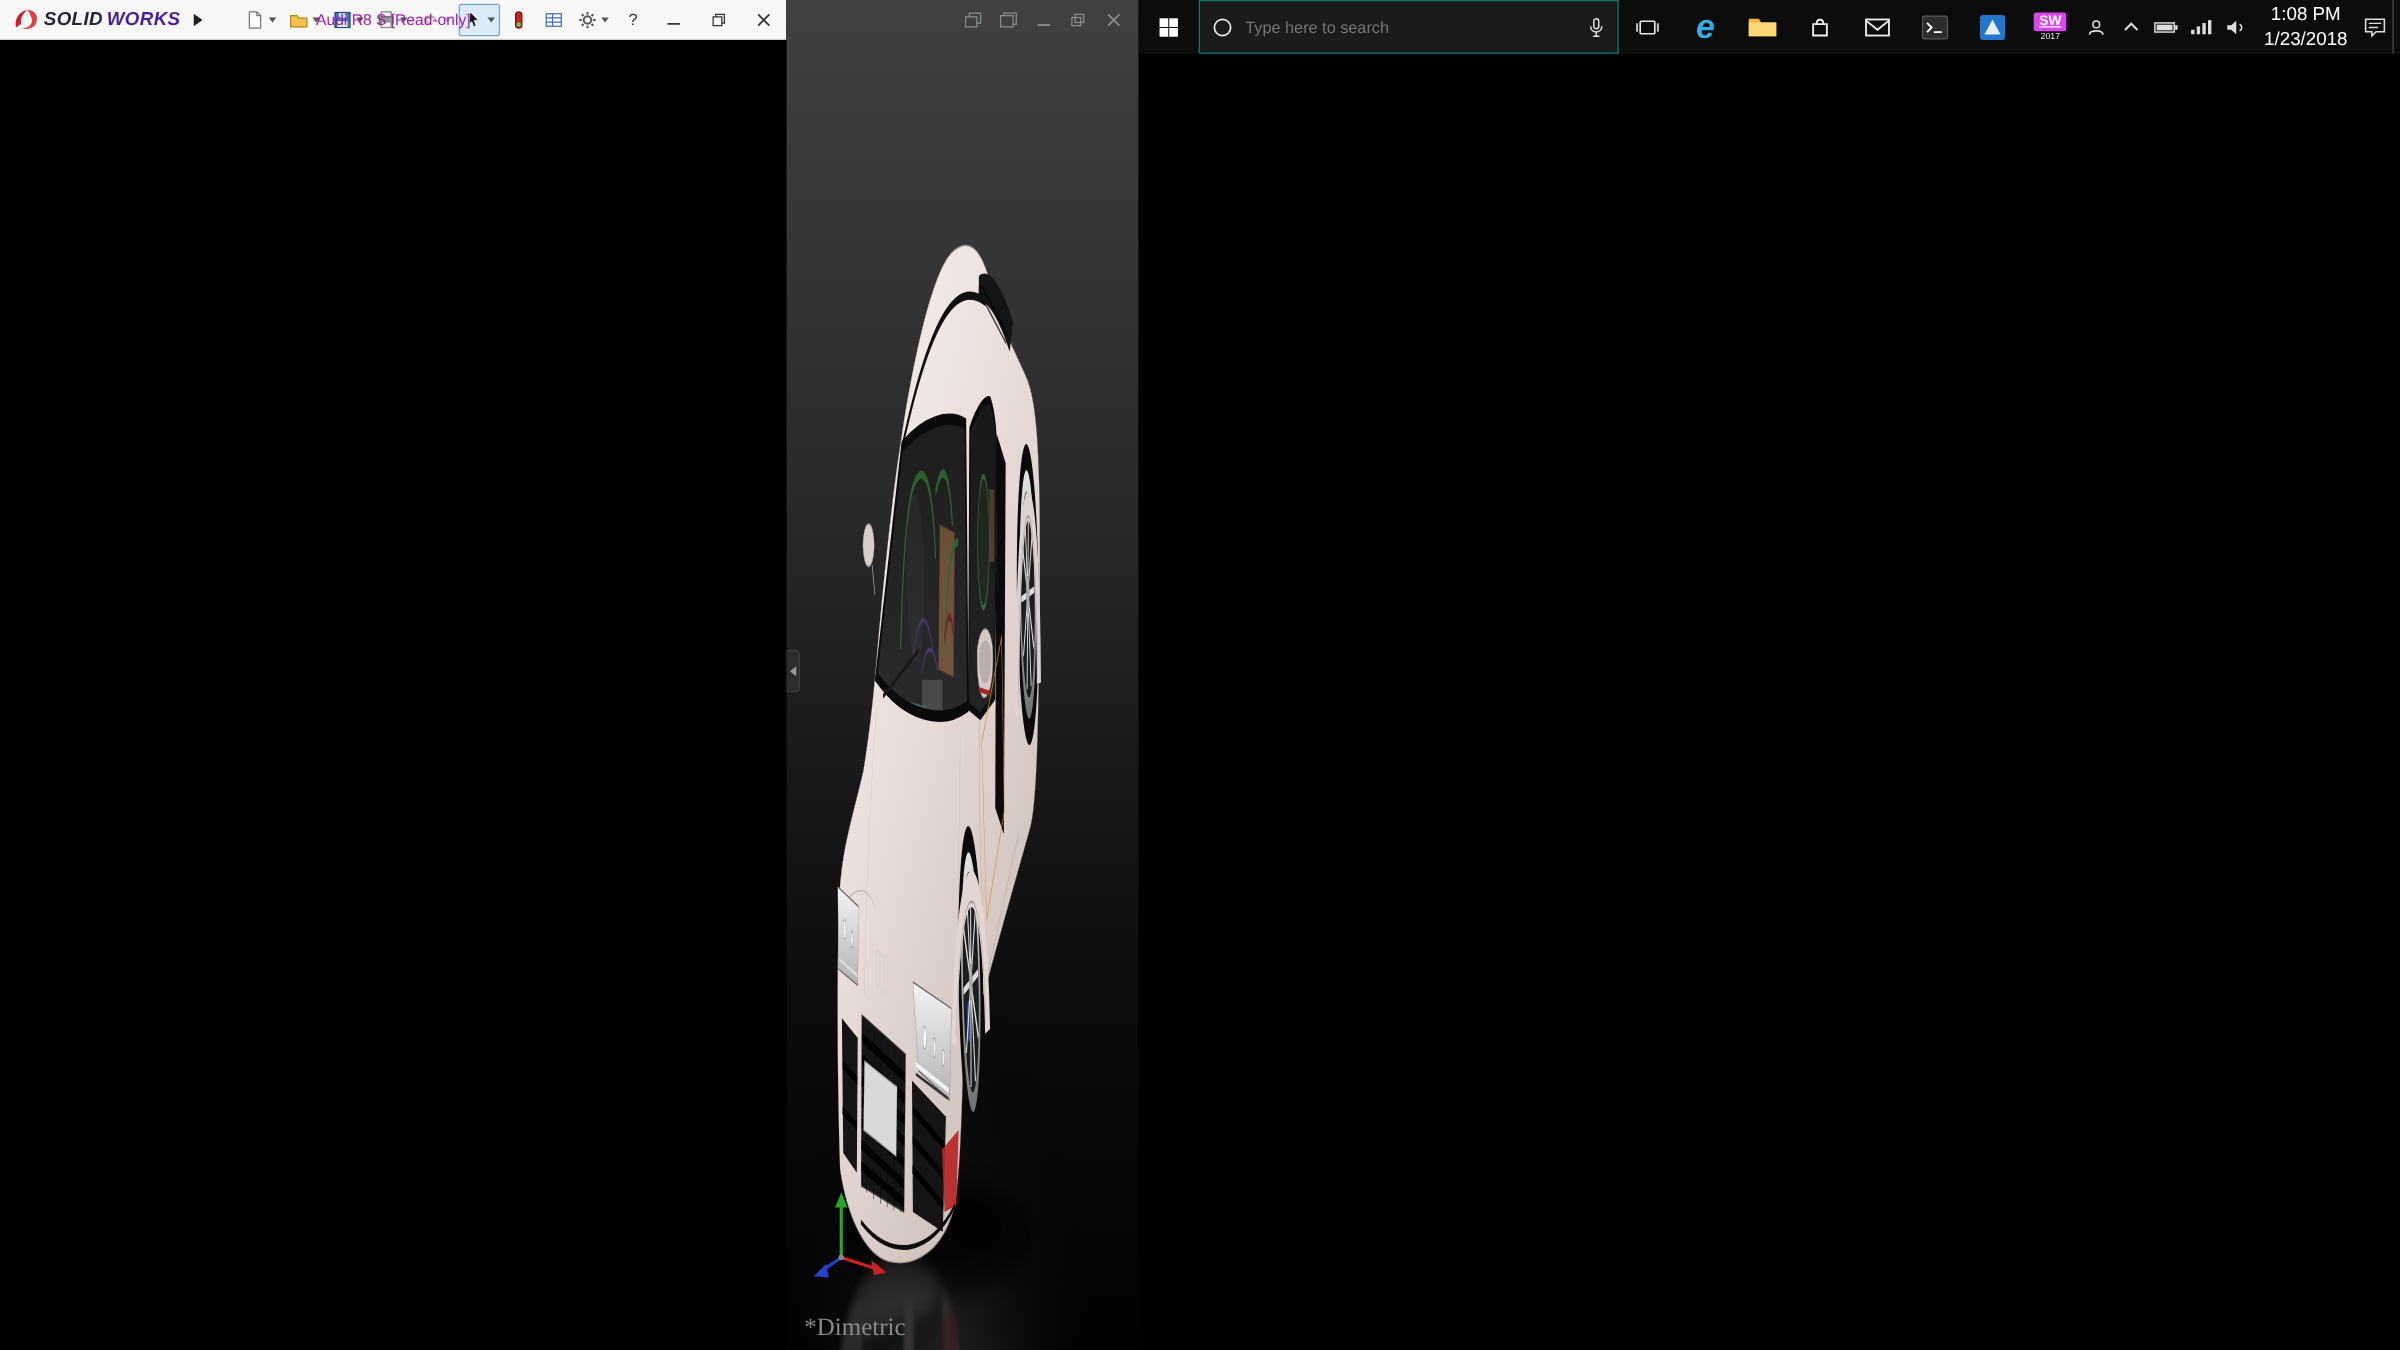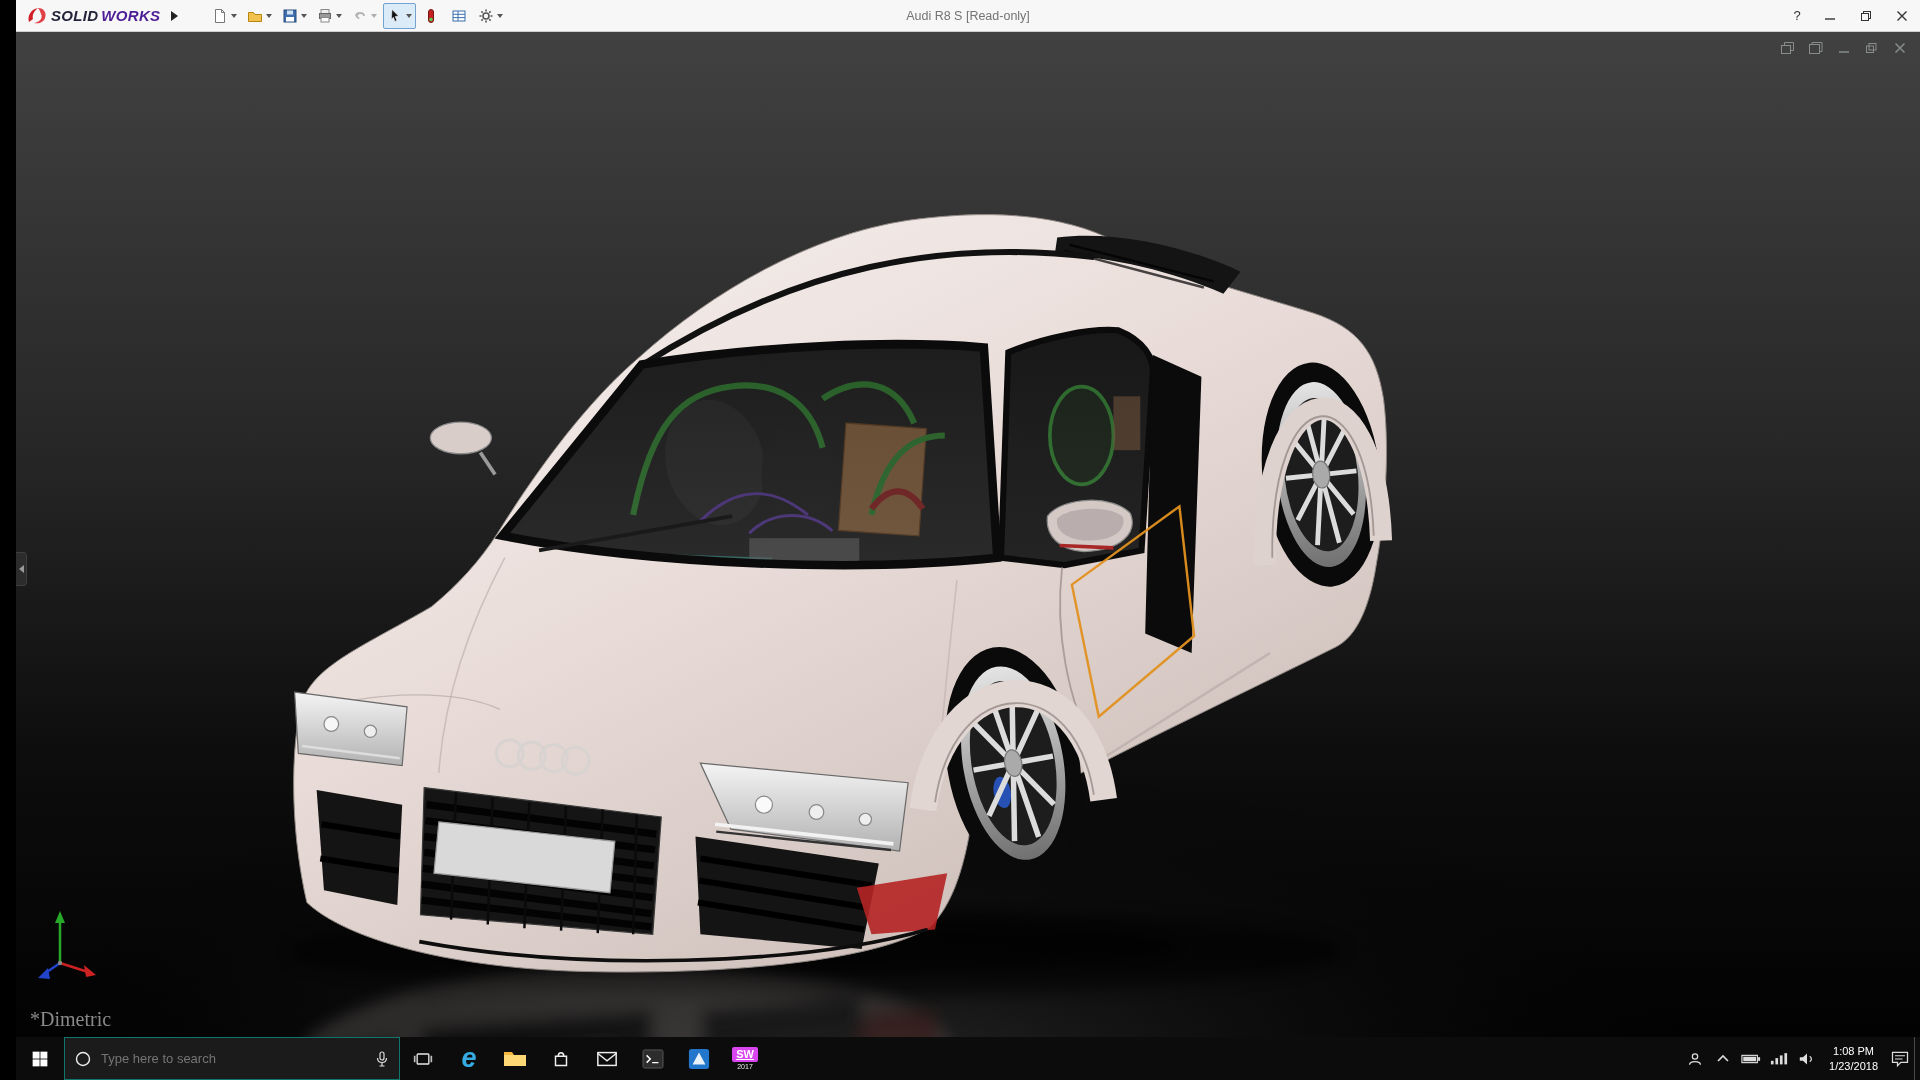--- a/index.html
+++ b/index.html
@@ -1,31 +1,31 @@
 <!DOCTYPE html>
 <html><head>
 <meta charset="utf-8">
 <style>
   html,body{margin:0;padding:0;background:#000;}
   *{box-sizing:border-box;font-family:"Liberation Sans",sans-serif;}
-  .screen{width:1920px;height:1080px;position:relative;overflow:hidden;background:#000;display:flex;flex-direction:column;padding-left:16px;}
+  .screen{width:1920px;height:1080px;position:relative;overflow:hidden;background:#000;display:flex;flex-direction:row;}
 
   
   .titlebar{height:32px;background:#f7f7f7;border-bottom:1px solid #cfcfcf;display:flex;align-items:center;position:relative;flex:0 0 auto;}
   .brand{display:flex;align-items:center;gap:3px;padding:0 6px 0 10px;}
   .brand .solid{font-weight:bold;font-style:italic;font-size:15px;color:#23233a;letter-spacing:.3px;}
   .brand .works{font-weight:bold;font-style:italic;font-size:15px;color:#4c1d95;letter-spacing:.3px;}
   .flyout{width:16px;height:22px;display:flex;align-items:center;justify-content:center;cursor:pointer;}
   .flyout i{width:0;height:0;border-left:7px solid #222;border-top:5px solid transparent;border-bottom:5px solid transparent;}
   .tools{display:flex;align-items:center;gap:2px;margin-left:26px;}
   .tbtn{height:26px;min-width:26px;padding:0 3px;display:flex;align-items:center;justify-content:center;border:1px solid transparent;border-radius:2px;cursor:pointer;gap:1px;}
   .tbtn.active{border-color:#74a2d0;background:#dcebf8;}
   .tbtn.disabled{opacity:.45;}
   .caret{width:0;height:0;border-top:4px solid #555;border-left:3.5px solid transparent;border-right:3.5px solid transparent;margin-left:2px;}
-  .wtitle{position:absolute;left:50%;top:0;transform:translateX(-50%);height:32px;display:flex;align-items:center;font-size:12.5px;color:#737373;}
+  .wtitle{position:absolute;left:50%;top:0;transform:translateX(-50%);height:32px;display:flex;align-items:center;font-size:12.5px;color:#a21caf;}
   .winctl{margin-left:auto;display:flex;align-items:center;height:32px;}
   .helpbtn{width:30px;height:32px;display:flex;align-items:center;justify-content:center;font-size:13px;color:#333;cursor:pointer;}
   .wbtn{width:36px;height:32px;display:flex;align-items:center;justify-content:center;cursor:pointer;}
 
   
   .viewport{flex:1 1 auto;position:relative;overflow:hidden;}
   .scene{position:absolute;inset:0;width:100%;height:100%;}
   .doc-controls{position:absolute;top:8px;right:10px;display:flex;gap:8px;align-items:center;}
   .dbtn{width:20px;height:16px;display:flex;align-items:center;justify-content:center;cursor:pointer;opacity:.75;}
   .side-tab{position:absolute;left:0;top:520px;width:11px;height:34px;background:#2c2c2c;border:1px solid #3e3e3e;border-left:none;border-radius:0 4px 4px 0;display:flex;align-items:center;justify-content:center;cursor:pointer;}
@@ -39,21 +39,21 @@
   .searchbox{width:336px;background:#1b1b1b;border:1px solid #0f766e;display:flex;align-items:center;padding:0 10px;gap:8px;}
   .searchbox input{flex:1;background:transparent;border:none;outline:none;color:#c8c8c8;font-size:13px;}
   .micbtn{cursor:pointer;display:flex;align-items:center;}
   .pin{width:46px;display:flex;align-items:center;justify-content:center;cursor:pointer;}
   .edge-e{font-size:27px;font-weight:bold;font-style:italic;color:#35abe2;line-height:1;}
   .swbadge{display:flex;flex-direction:column;align-items:center;line-height:1;}
   .swbadge .sw{background:#d946ef;color:#fff;font-weight:bold;font-size:11px;padding:2px 4px;border-radius:2px;text-decoration:underline;}
   .swbadge .yr{color:#eee;font-size:7px;margin-top:1px;}
   .tray{margin-left:auto;display:flex;align-items:stretch;}
   .traybtn{width:28px;display:flex;align-items:center;justify-content:center;cursor:pointer;}
-  .clock{display:flex;flex-direction:column;align-items:center;justify-content:center;font-size:11px;line-height:1.3;padding:0 8px;cursor:pointer;color:#fff;}
+  .clock{display:flex;flex-direction:column;align-items:center;justify-content:center;font-size:15px;line-height:1.3;padding:0 8px;cursor:pointer;color:#fff;}
   .showdesk{width:6px;border-left:1px solid #4a4a4a;cursor:pointer;}
 </style>
 </head>
 <body>
 
 <div class="screen">
 
   <header class="titlebar">
     <div class="brand">
       <svg width="22" height="20" viewBox="0 0 22 20">

